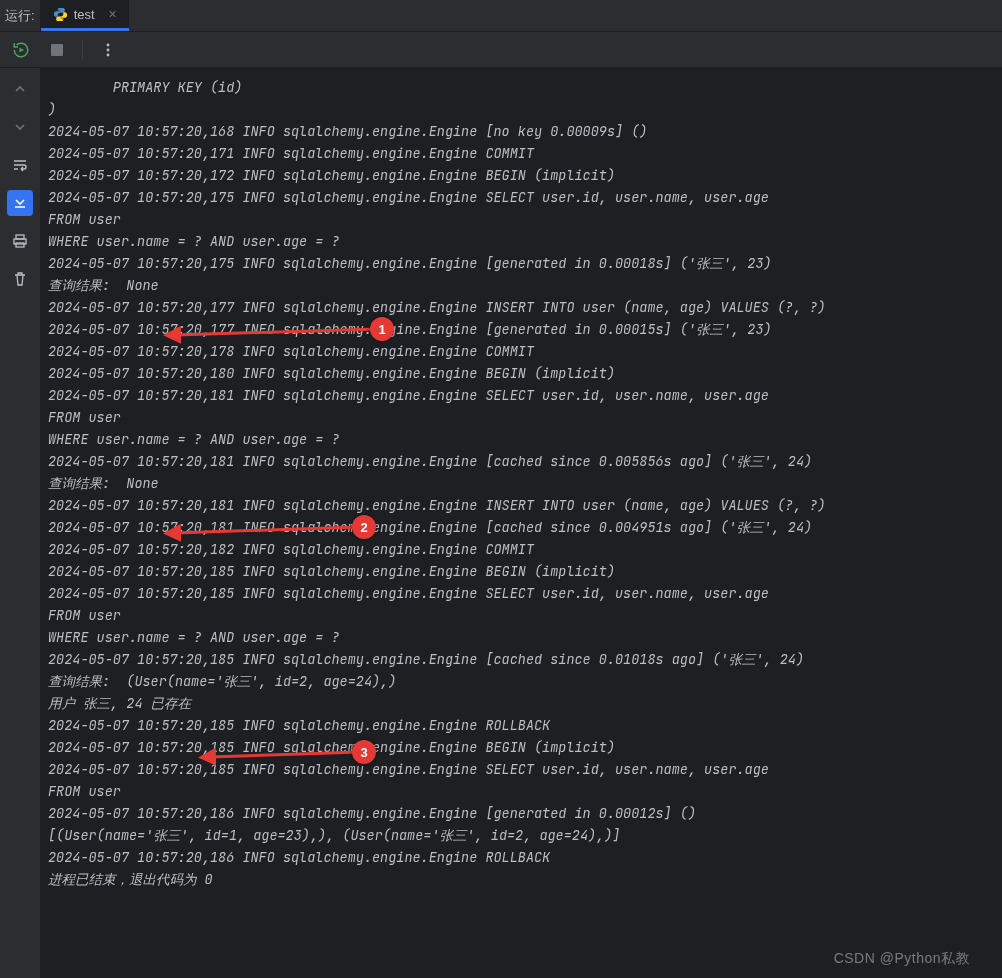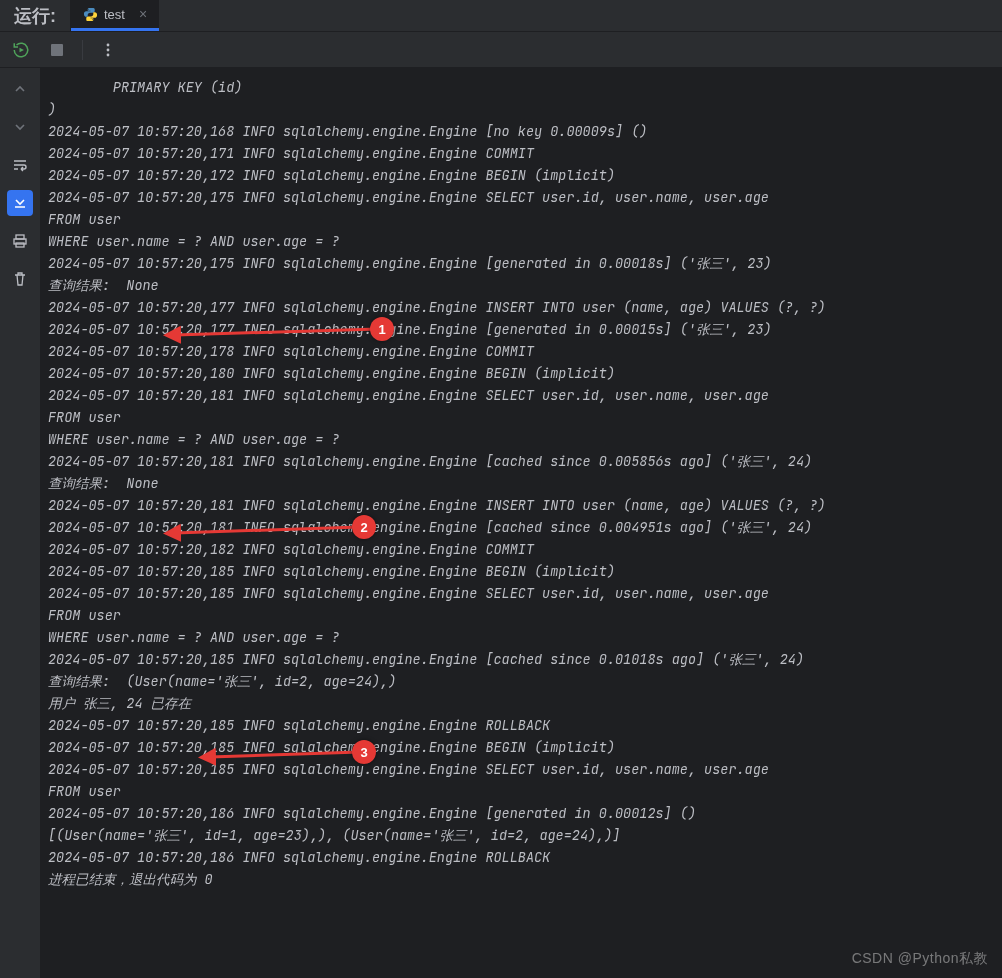--- a/index.html
+++ b/index.html
@@ -14,27 +14,26 @@
     position: relative;
   }
   .tab-bar {
     height: 32px;
     background: #2b2d30;
     display: flex;
     align-items: stretch;
     border-bottom: 1px solid #1e1f22;
   }
   .run-label {
-    padding: 0 14px;
+    padding: 0 5px;
     display: flex;
     align-items: center;
     color: #bcbec4;
-    font-size: 18px;
+    font-size: 13px;
     border-right: 1px solid #1e1f22;
-    font-weight: bold;
   }
   .file-tab {
     display: flex;
     align-items: center;
     gap: 6px;
     padding: 1px 12px;
     background: #1e1f22;
     border-bottom: 3px solid #3574f0;
     cursor: pointer;
   }
@@ -104,21 +103,21 @@
     align-items: center;
     justify-content: center;
     color: #fff;
     font-family: sans-serif;
     font-size: 13px;
     font-weight: bold;
     box-shadow: 0 0 4px rgba(0,0,0,0.5);
   }
   .watermark {
     position: absolute;
-    right: 14px;
+    right: 32px;
     bottom: 10px;
     color: #d0d0d0;
     opacity: 0.5;
     font-size: 14px;
     font-family: "Microsoft YaHei", sans-serif;
     letter-spacing: 0.5px;
     margin-top: 32px;
   }
 </style>
 </head>

